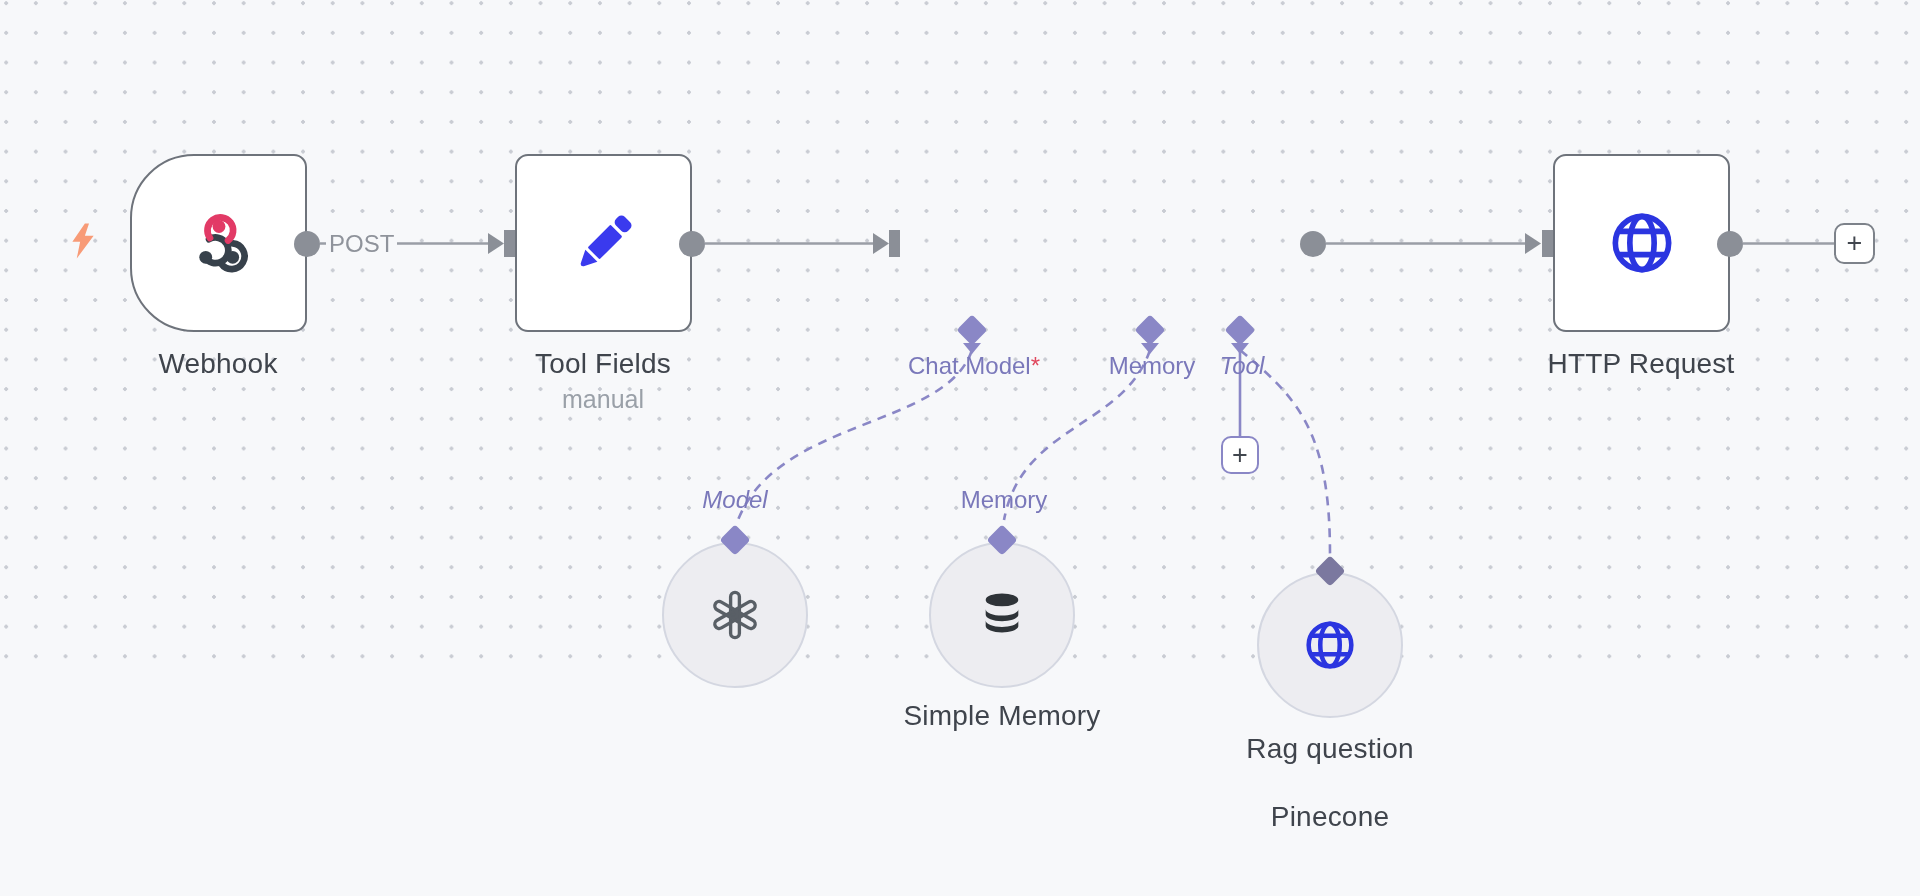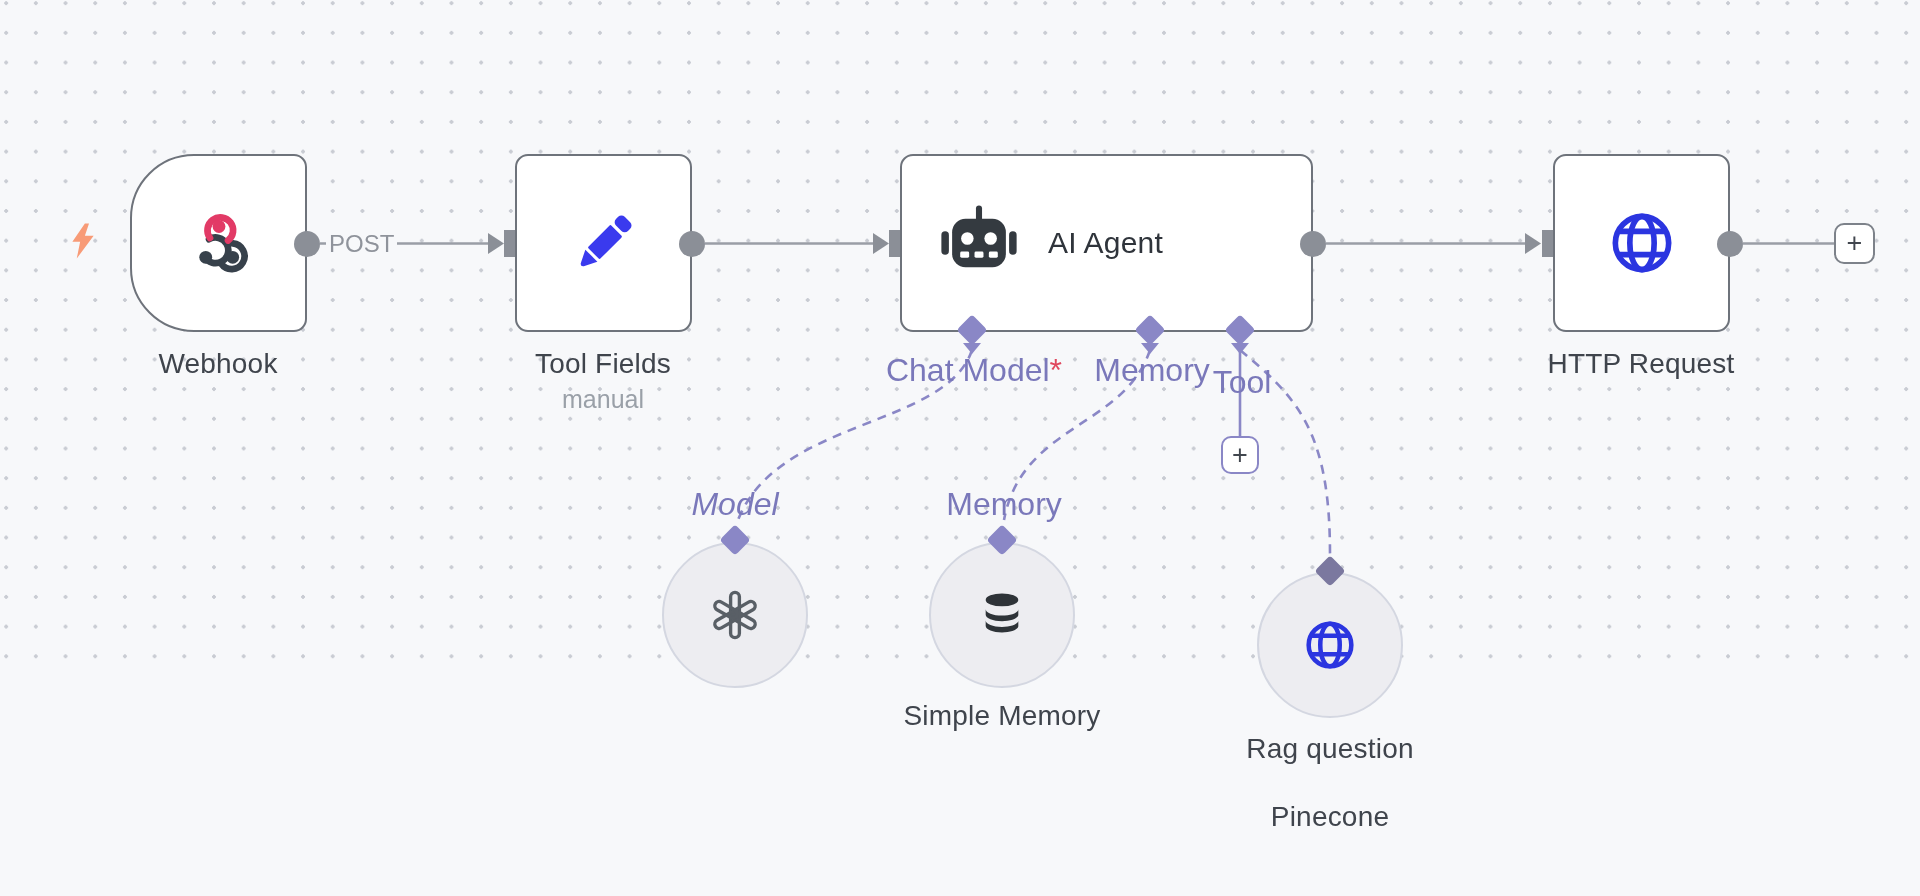--- a/index.html
+++ b/index.html
@@ -50,21 +50,21 @@
     transform:rotate(45deg);z-index:3;
   }
   .diamond.muted{background:#7b789f;}
   .diamond-arrow{
     position:absolute;width:0;height:0;z-index:3;
     border-left:9px solid transparent;border-right:9px solid transparent;
     border-top:11px solid #8a87c6;
   }
   .conn-label{
     position:absolute;transform:translateX(-50%);
-    font-size:32px;color:#7a78ba;white-space:nowrap;z-index:1;
+    font-size:24px;color:#7a78ba;white-space:nowrap;z-index:1;
   }
   .conn-label .req{color:#e0485e;}
   .subnode{
     position:absolute;border-radius:50%;background:#ededf1;border:2.4px solid #d4d7e1;
     box-sizing:border-box;display:flex;align-items:center;justify-content:center;z-index:1;
   }
   .plusbtn{
     position:absolute;background:#ffffff;box-sizing:border-box;
     display:flex;align-items:center;justify-content:center;
     font-size:27px;color:#41464e;z-index:2;border-radius:10px;
@@ -134,56 +134,36 @@
           <path d="M18.5 35.6 h11 l-4.1 8.3 q-1.4 1.9 -2.8 0 Z"></path>
         </g>
       </svg>
     </span>
   </div>
   <div class="port-in" style="left:504px;top:230px;"></div>
   <div class="port-out" style="left:679px;top:230.5px;"></div>
   <div class="label" style="left:603px;top:348px;">Tool Fields</div>
   <div class="sublabel" style="left:603px;top:385px;">manual</div>
 
-  <div class="node square wide" style="left:900px;top:154px;width:413px;height:178px;">
-    <span>
-      <svg class="icon" width="86" height="86" viewBox="0 0 48 48">
-        <g fill="#343a40">
-          <rect x="22.3" y="3" width="3.4" height="9" rx="1.7"></rect>
-          <rect x="9" y="10.5" width="30" height="27" rx="7.5"></rect>
-          <rect x="3" y="17.5" width="4.2" height="13" rx="2.1"></rect>
-          <rect x="40.8" y="17.5" width="4.2" height="13" rx="2.1"></rect>
-        </g>
-        <circle cx="17.5" cy="21.5" r="3.5" fill="#ffffff"></circle>
-        <circle cx="30.5" cy="21.5" r="3.5" fill="#ffffff"></circle>
-        <g fill="#ffffff">
-          <rect x="13.5" y="28.8" width="5" height="3.4" rx="0.8"></rect>
-          <rect x="21.5" y="28.8" width="5" height="3.4" rx="0.8"></rect>
-          <rect x="29.5" y="28.8" width="5" height="3.4" rx="0.8"></rect>
-        </g>
-      </svg>
-    </span>
-    <span class="agent-title">AI Agent</span>
-  </div>
   <div class="port-in" style="left:889px;top:230px;"></div>
   <div class="port-out" style="left:1300px;top:230.5px;"></div>
 
   <div class="diamond" style="left:961px;top:319px;"></div>
   <div class="diamond-arrow" style="left:963px;top:343px;"></div>
   <div class="conn-label" style="left:974px;top:352px;">
     <span>Chat Model</span><span class="req">*</span>
   </div>
 
   <div class="diamond" style="left:1139px;top:319px;"></div>
   <div class="diamond-arrow" style="left:1141px;top:343px;"></div>
   <div class="conn-label" style="left:1152px;top:352px;">Memory</div>
 
   <div class="diamond" style="left:1229px;top:319px;"></div>
   <div class="diamond-arrow" style="left:1231px;top:343px;"></div>
-  <div class="conn-label" style="left:1242px;top:364px;">Tool</div>
+  <div class="conn-label" style="left:1242px;top:352px;font-style:italic;">Tool</div>
 
   <div class="plusbtn purple" style="left:1221px;top:436px;width:38px;height:38px;">
     <span>+</span>
   </div>
 
   <div class="node square" style="left:1553px;top:154px;width:177px;height:178px;">
     <span>
       <svg class="icon" width="80" height="80" viewBox="0 0 48 48">
         <g fill="none" stroke="#2b35e0" stroke-width="3.4">
           <circle cx="24" cy="24" r="16"></circle>

